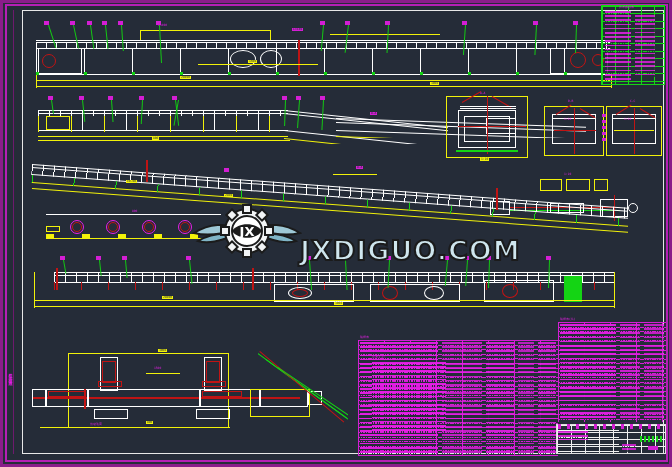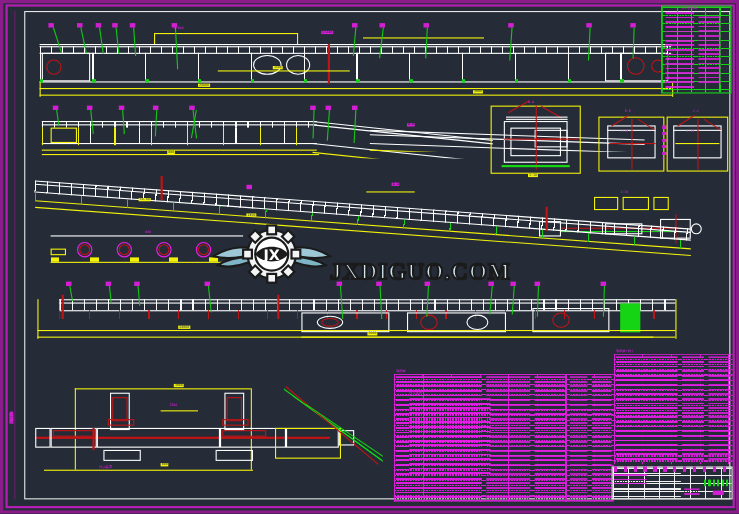--- a/index.html
+++ b/index.html
@@ -46,21 +46,21 @@
   .tablegreen{position:absolute;
     background-image:
       repeating-linear-gradient(to bottom, #14d414 0, #14d414 1px, transparent 1px, transparent 7.5px),
       repeating-linear-gradient(to right, #14d414 0, #14d414 1px, transparent 1px, transparent 13px);
   }
   
   #wm{position:absolute;left:192px;top:199px;width:290px;height:62px;pointer-events:none;}
   .wm-text{position:absolute;font-family:"DejaVu Sans",sans-serif;font-weight:bold;
            color:#cfe6ee;-webkit-text-stroke:2px #1b1b1b;text-shadow:0 0 1px #000;}
   .wm-cn{left:108px;top:-2px;font-size:40px;letter-spacing:3px;}
-  .wm-en{left:108px;top:36px;font-size:21px;letter-spacing:1px;font-family:Liberation Serif, serif;}
+  .wm-en{left:108px;top:36px;font-size:27px;letter-spacing:1px;}
   .wm-logo{position:absolute;left:0px;top:4px;width:110px;height:56px;}
   .vtext{position:absolute;writing-mode:vertical-rl;font-size:4px;color:#e81ee8;letter-spacing:0px;
          font-family:"DejaVu Sans Mono",monospace;}
 </style>
 </head>
 <body>
 
 <div id="stage">
 
   <div class="outer-band"></div>

